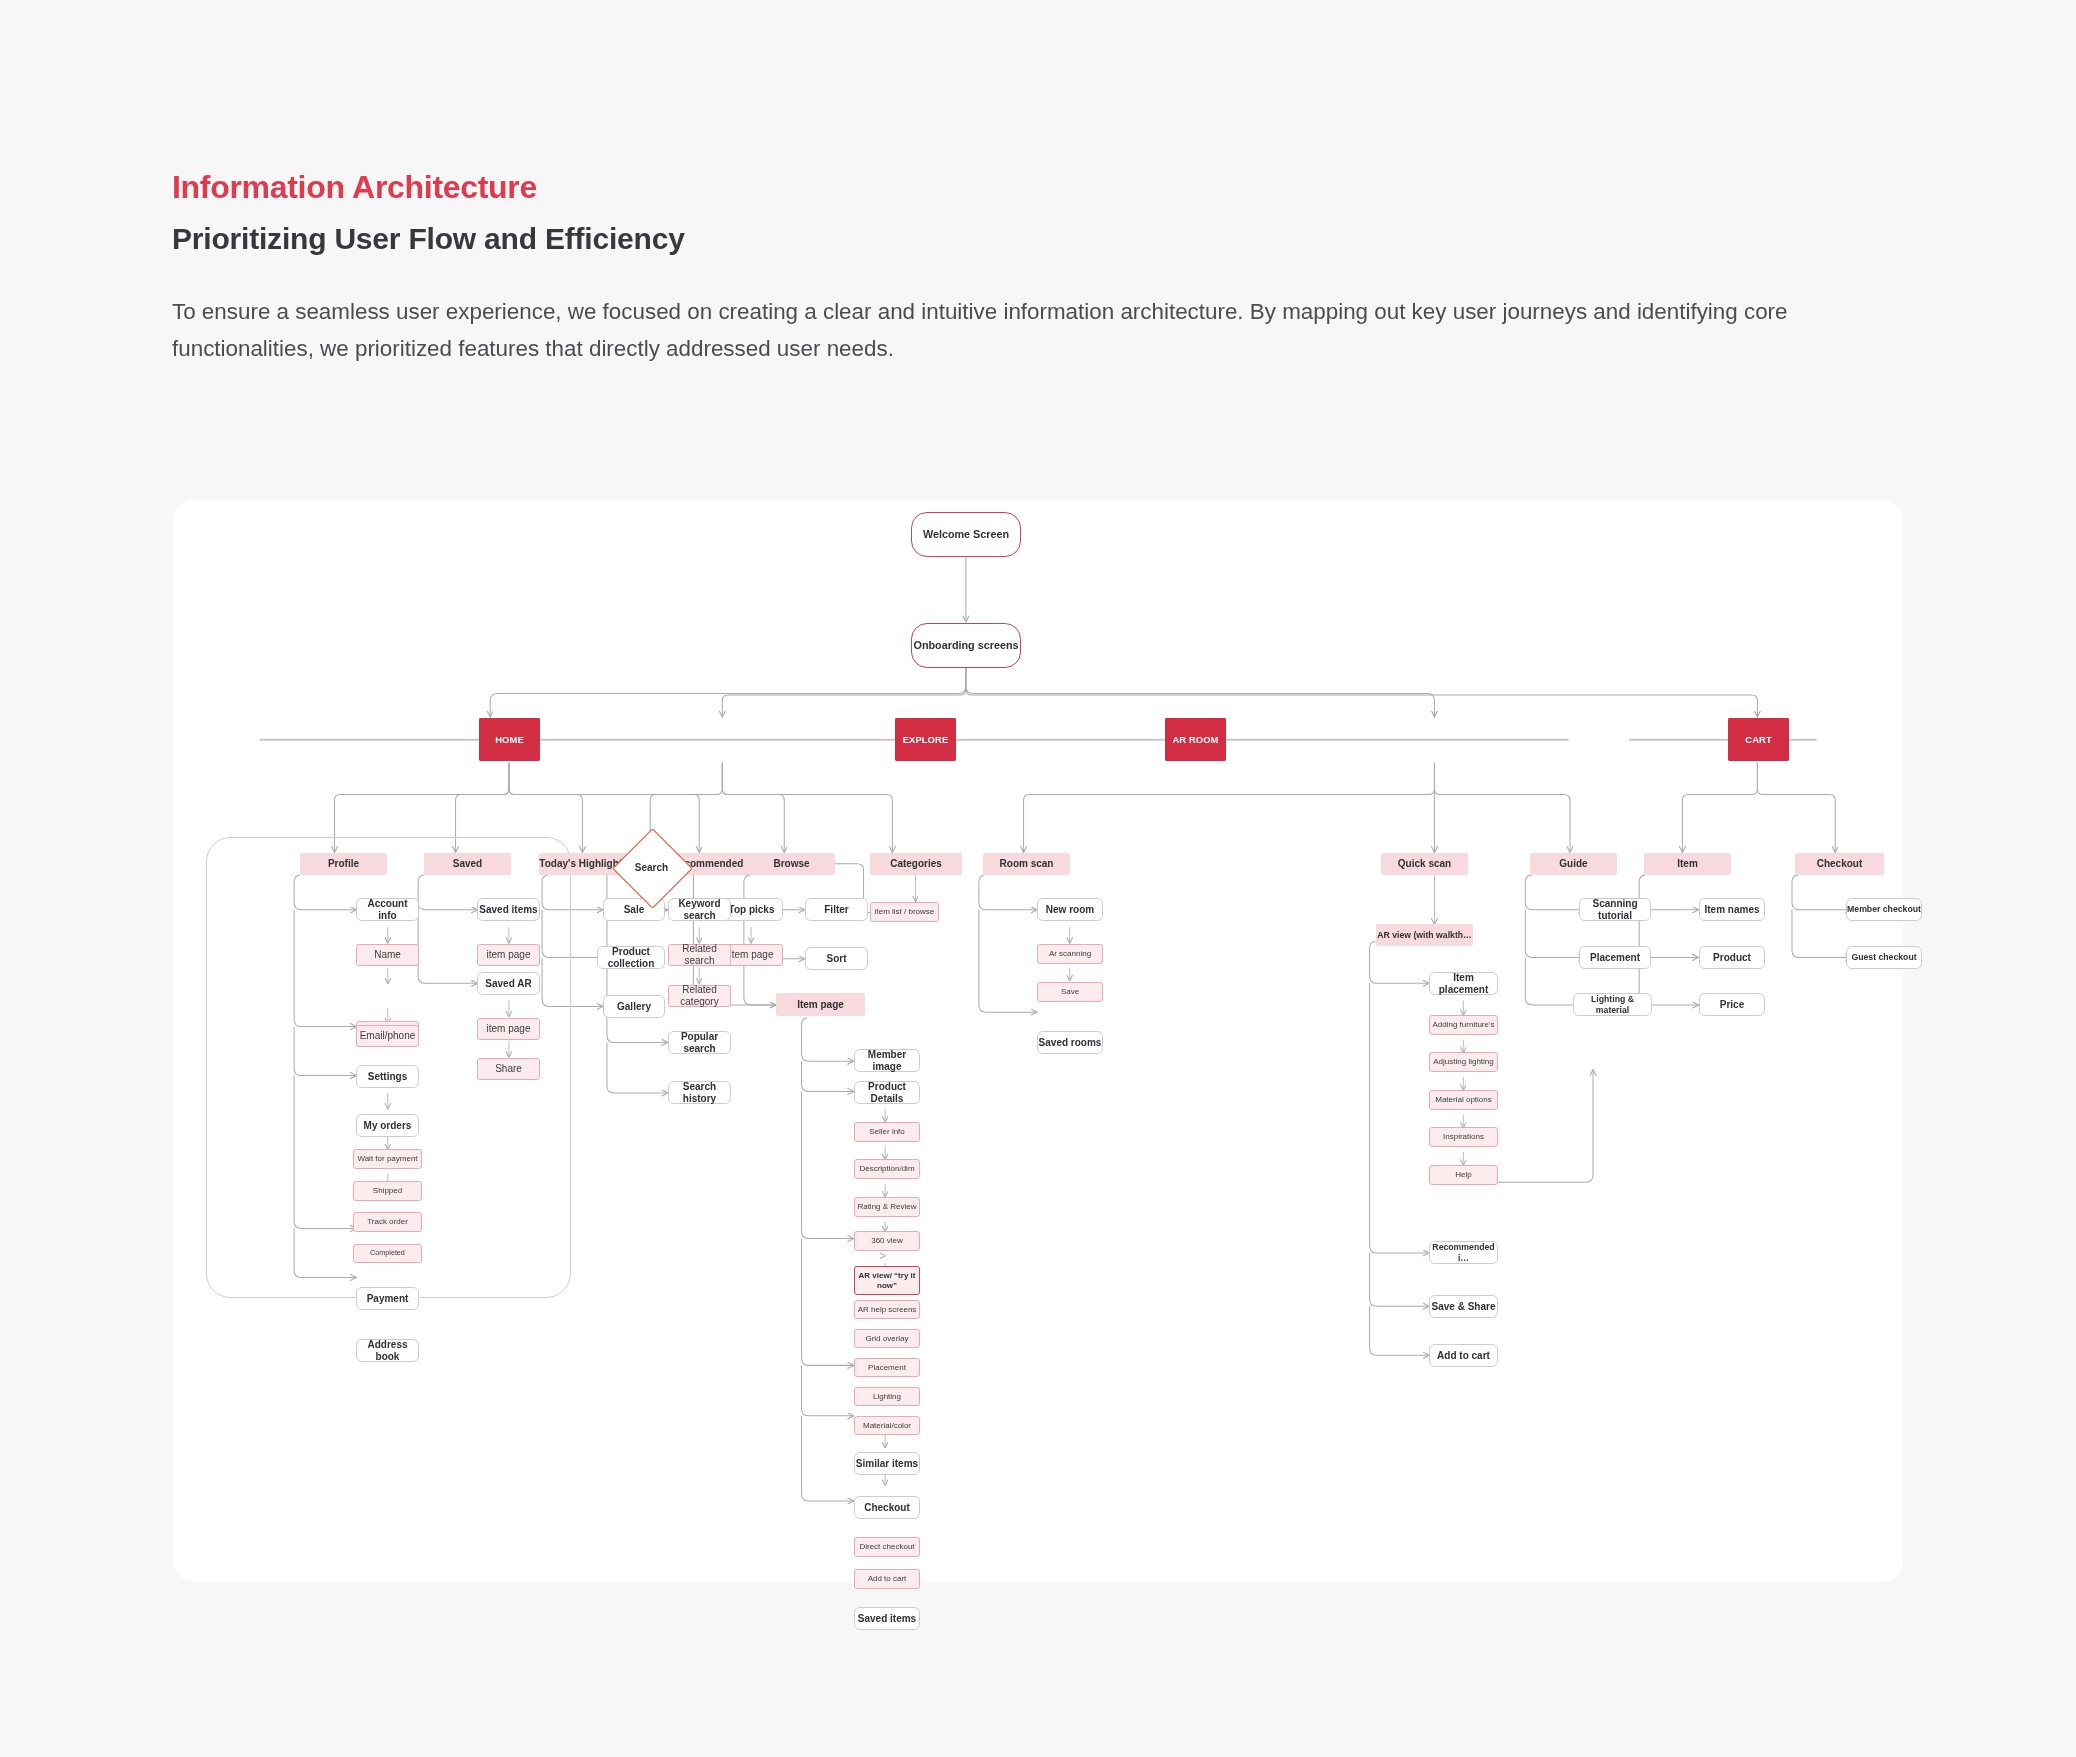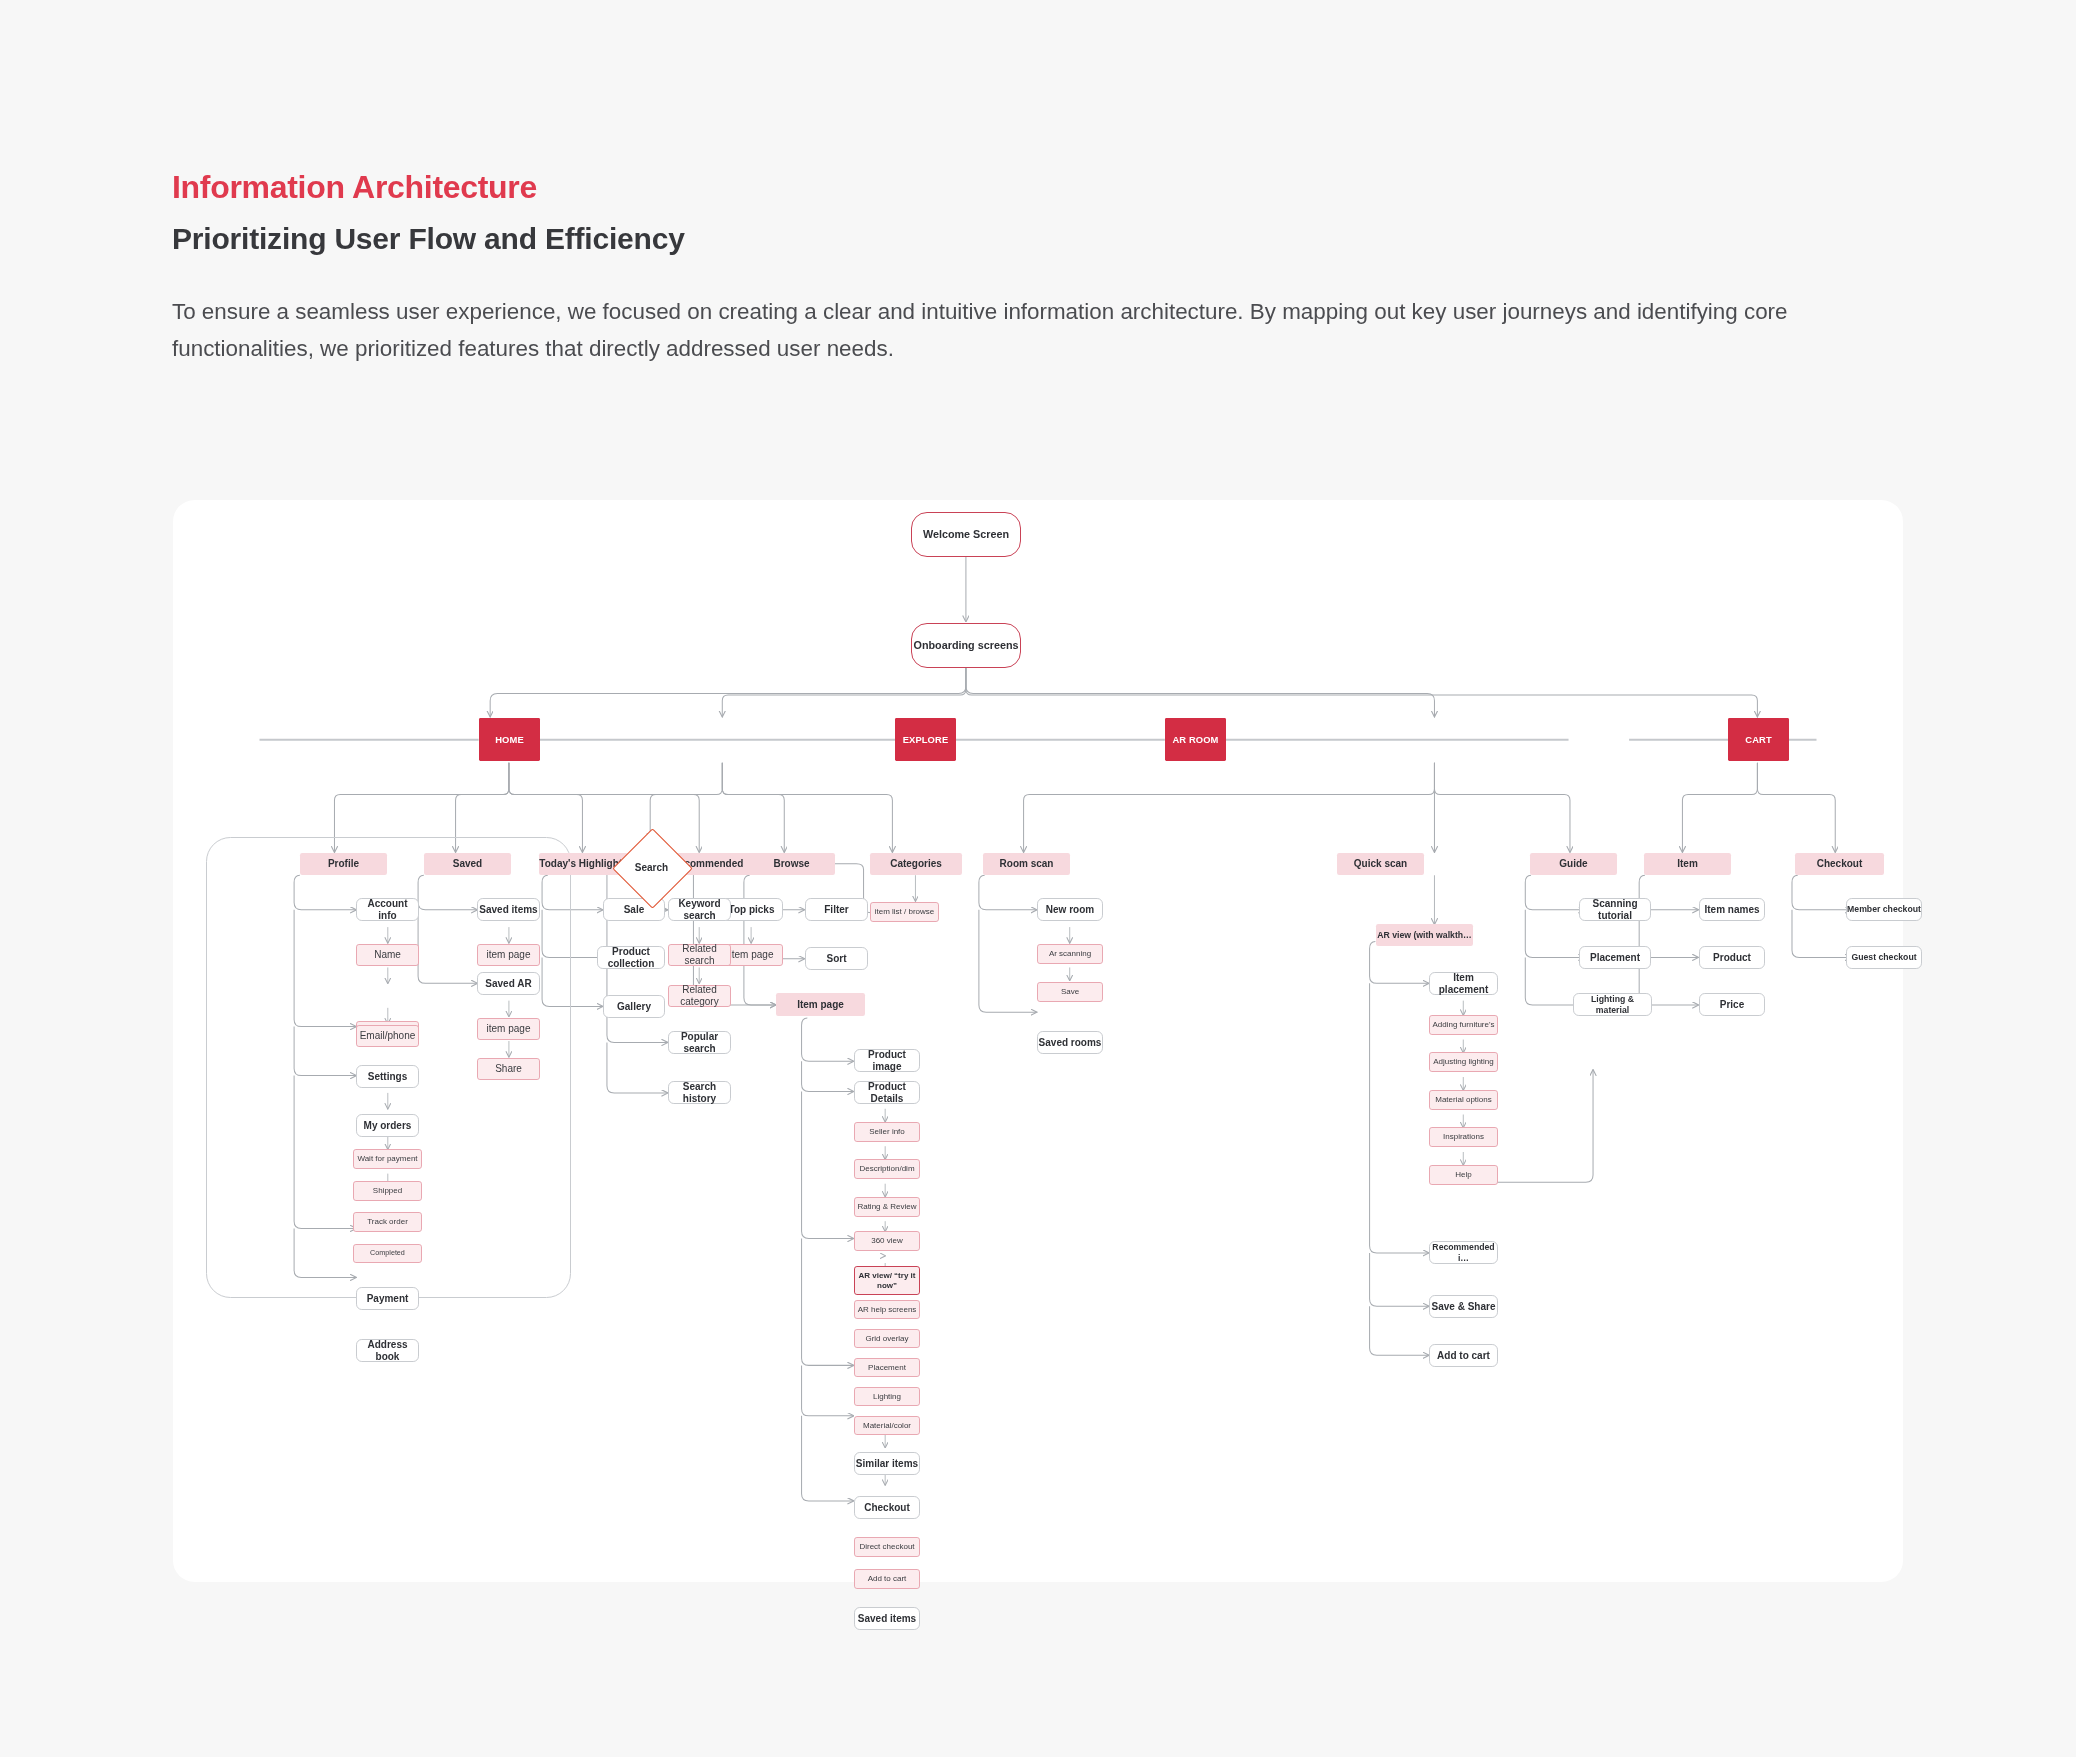--- a/index.html
+++ b/index.html
@@ -431,21 +431,21 @@
         <span>Categories</span>
       </div>
       <div class="node n-pink n-small" style="left:697px;top:402px;width:69px;height:20px;">
         <span>item list / browse</span>
       </div>
 
       <div class="node n-head" style="left:603px;top:493px;width:89px;height:23px;">
         <span>Item page</span>
       </div>
       <div class="node n-white" style="left:681px;top:549px;width:66px;height:23px;">
-        <span>Product image</span>
+        <span>Member image</span>
       </div>
       <div class="node n-white" style="left:681px;top:581px;width:66px;height:23px;">
         <span>Product Details</span>
       </div>
       <div class="node n-pink n-small" style="left:681px;top:622px;width:66px;height:20px;">
         <span>Seller info</span>
       </div>
       <div class="node n-pink n-small" style="left:681px;top:659px;width:66px;height:20px;">
         <span>Description/dim</span>
       </div>
@@ -498,21 +498,21 @@
       <div class="node n-pink n-small" style="left:864px;top:444px;width:66px;height:20px;">
         <span>Ar scanning</span>
       </div>
       <div class="node n-pink n-small" style="left:864px;top:482px;width:66px;height:20px;">
         <span>Save</span>
       </div>
       <div class="node n-white" style="left:864px;top:531px;width:66px;height:23px;">
         <span>Saved rooms</span>
       </div>
 
-      <div class="node n-head" style="left:1164px;top:353px;width:87px;height:21.6px;">
+      <div class="node n-head" style="left:1208px;top:353px;width:87px;height:21.6px;">
         <span>Quick scan</span>
       </div>
       <div class="node n-head" style="left:1203px;top:424px;width:97px;height:21.6px;font-size:8.7px;">
         <span>AR view (with walkth…</span>
       </div>
       <div class="node n-white" style="left:1256px;top:472px;width:69px;height:23px;">
         <span>Item placement</span>
       </div>
       <div class="node n-pink n-small" style="left:1256px;top:515px;width:69px;height:20px;">
         <span>Adding furniture's</span>

